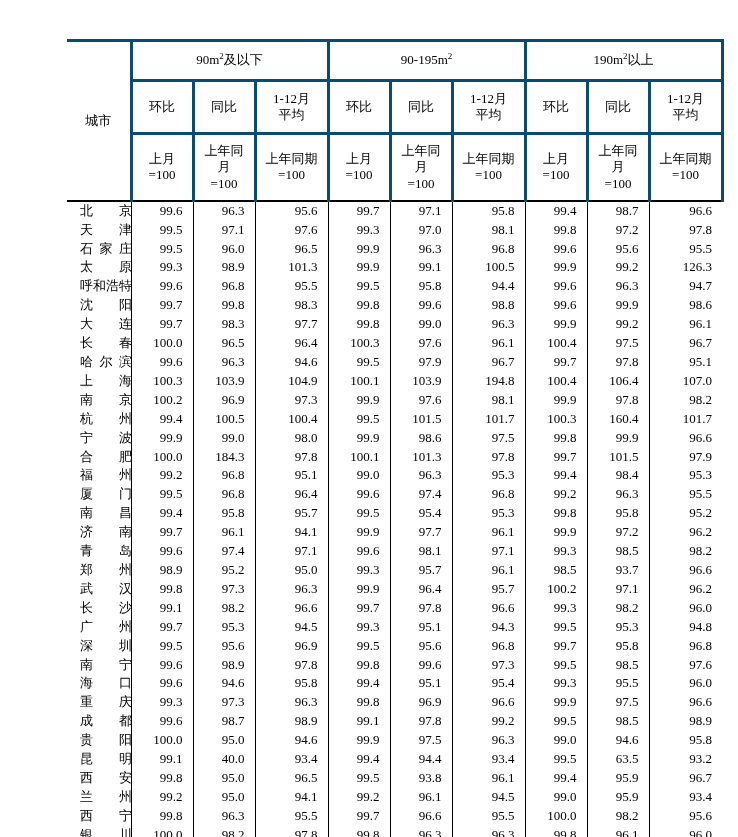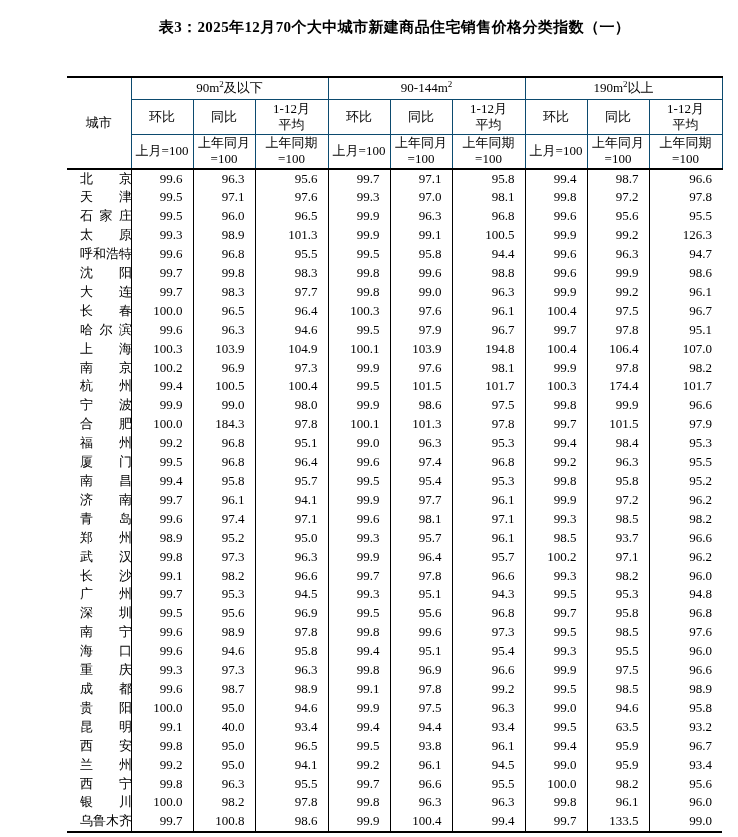--- a/index.html
+++ b/index.html
@@ -30,22 +30,22 @@
     width: 655px;
     margin-top: 39px;
     border-top: 2px solid #000;
     border-bottom: 2px solid #000;
     font-size: 13px;
   }
   thead th {
     font-weight: normal;
     text-align: center;
     vertical-align: middle;
-    border: 1px solid #0c4a6e;
-    padding: 0;
+    border: 3px solid #0c4a6e;
+    padding: 8px;
     line-height: 1.25;
   }
   thead th.city-h {
     border-left: none;
     border-bottom: 2px solid #000;
   }
   thead tr.base-row th { border-bottom: 2px solid #000; }
   tr.group-row th { height: 21px; }
   tr.sub-row th { height: 34px; }
   tr.base-row th { height: 25px; }
@@ -69,40 +69,39 @@
     justify-content: space-between;
     width: 52px;
     vertical-align: top;
   }
   .hdr-line { display: block; text-align: center; }
 </style>
 </head>
 <body>
 
 <div class="page">
-  <div class="title">表3：2025年12月70个大中城市新建商品住宅销售价格分类指数（一）</div>
 
   <table class="idx">
     <colgroup>
       <col style="width:64px">
       <col style="width:62px">
         <col style="width:62px">
         <col style="width:73px">
       <col style="width:62px">
         <col style="width:62px">
         <col style="width:73px">
       <col style="width:62px">
         <col style="width:62px">
         <col style="width:73px">
     </colgroup>
     <thead>
       <tr class="group-row">
         <th class="city-h" rowspan="3">城市</th>
         <th colspan="3"><span>90m</span><sup class="sq">2</sup><span>及以下</span></th>
-        <th colspan="3"><span>90-144m</span><sup class="sq">2</sup><span></span></th>
+        <th colspan="3"><span>90-195m</span><sup class="sq">2</sup><span></span></th>
         <th colspan="3"><span>190m</span><sup class="sq">2</sup><span>以上</span></th>
       </tr>
       <tr class="sub-row">
         <th>环比</th>
         <th>同比</th>
         <th>
             <span class="hdr-line">1-12月</span>
             <span class="hdr-line">平均</span>
           </th>
         <th>环比</th>
@@ -323,21 +322,21 @@
               <span>杭</span>
               <span>州</span>
             </span></td>
           <td>99.4</td>
           <td>100.5</td>
           <td>100.4</td>
           <td>99.5</td>
           <td>101.5</td>
           <td>101.7</td>
           <td>100.3</td>
-          <td>174.4</td>
+          <td>160.4</td>
           <td>101.7</td>
         </tr>
         <tr>
           <td class="city"><span class="city-span">
               <span>宁</span>
               <span>波</span>
             </span></td>
           <td>99.9</td>
           <td>99.0</td>
           <td>98.0</td>

